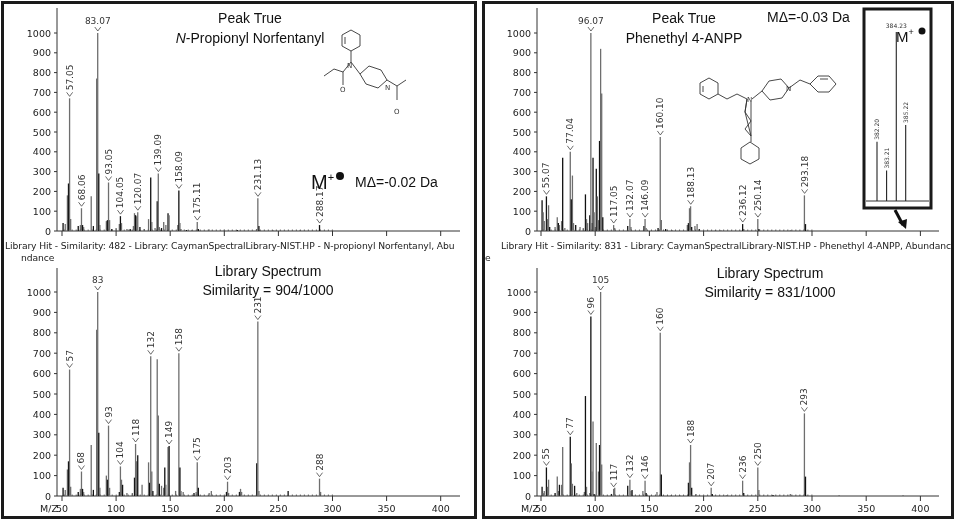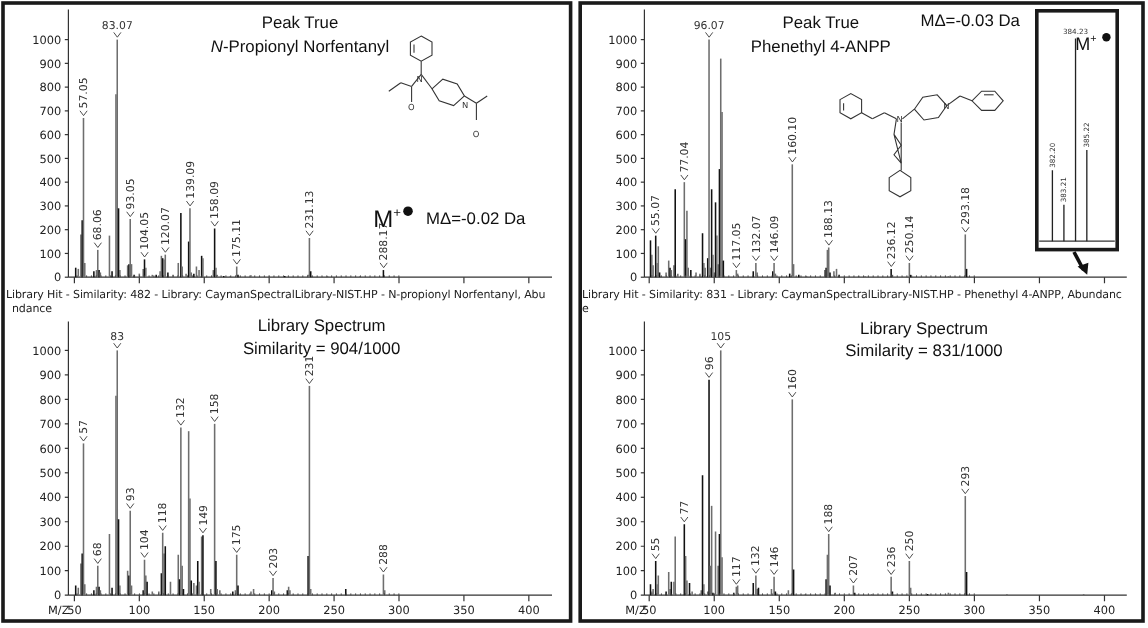--- a/index.html
+++ b/index.html
@@ -874,15 +874,15 @@
       <text x="0" y="0" class="peak-label" transform="translate(760.8,459.44) rotate(-90)">250</text>
       <path d="M801.412,407.38 L804.412,411.38 L807.412,407.38" stroke="#444" fill="none" stroke-width="0.8"></path>
       <text x="0" y="0" class="peak-label" transform="translate(807.412,405.38) rotate(-90)">293</text>
     </g>
   <text class="title" x="770" y="278" text-anchor="middle">Library Spectrum</text>
   <text class="title" x="770" y="297" text-anchor="middle">Similarity = 831/1000</text>
   <text class="tick-label" x="521" y="512">M/Z</text>
 </svg>
 
 <div class="hit-line" style="left:5px; top:240px;">Library Hit - Similarity: 482 - Library: CaymanSpectralLibrary-NIST.HP - N-propionyl Norfentanyl, Abu</div>
-<div class="hit-line" style="left:10px; top:252px;">ndance</div>
-<div class="hit-line" style="left:485px; top:240px;">Library Hit - Similarity: 831 - Library: CaymanSpectralLibrary-NIST.HP - Phenethyl 4-ANPP, Abundanc</div>
+<div class="hit-line" style="left:21px; top:252px;">ndance</div>
+<div class="hit-line" style="left:485px; top:240px;padding-left:16px;">Library Hit - Similarity: 831 - Library: CaymanSpectralLibrary-NIST.HP - Phenethyl 4-ANPP, Abundanc</div>
 <div class="hit-line" style="left:485px; top:252px;">e</div>
 
 </body></html>

